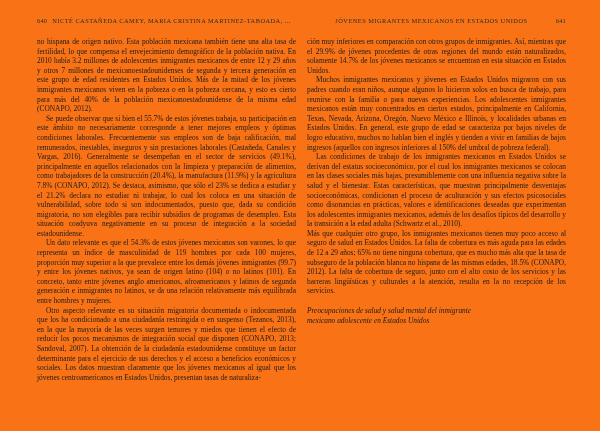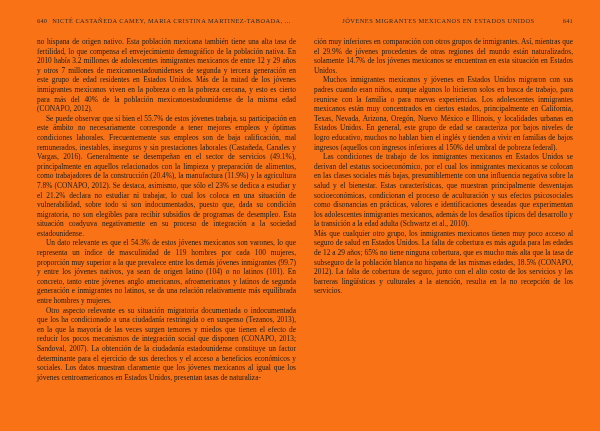--- a/index.html
+++ b/index.html
@@ -15,21 +15,21 @@
     overflow: hidden;
     font-family: "Liberation Serif", "DejaVu Serif", serif;
     color: #1b1b1b;
   }
   .page {
     position: absolute;
     top: 17px;
     width: 259px;
   }
   .page-left  { left: 37px; }
-  .page-right { left: 314px; }
+  .page-right { left: 307px; }
   .page-header {
     display: flex;
     align-items: baseline;
     font-size: 6.4px;
     letter-spacing: 0.45px;
     color: #2b2b2b;
     margin-bottom: 13px;
     white-space: nowrap;
   }
   .page-header .folio {
@@ -80,17 +80,21 @@
       <span class="folio">641</span>
     </div>
     <div class="body">
       <p>ción muy inferiores en comparación con otros grupos de inmigrantes. Así, mientras que el 29.9% de jóvenes procedentes de otras regiones del mundo están naturalizados, solamente 14.7% de los jóvenes mexicanos se encuentran en esta situación en Estados Unidos.</p>
       <p class="indent">Muchos inmigrantes mexicanos y jóvenes en Estados Unidos migraron con sus padres cuando eran niños, aunque algunos lo hicieron solos en busca de trabajo, para reunirse con la familia o para nuevas experiencias. Los adolescentes inmigrantes mexicanos están muy concentrados en ciertos estados, principalmente en California, Texas, Nevada, Arizona, Oregón, Nuevo México e Illinois, y localidades urbanas en Estados Unidos. En general, este grupo de edad se caracteriza por bajos niveles de logro educativo, muchos no hablan bien el inglés y tienden a vivir en familias de bajos ingresos (aquellos con ingresos inferiores al 150% del umbral de pobreza federal).</p>
       <p class="indent">Las condiciones de trabajo de los inmigrantes mexicanos en Estados Unidos se derivan del estatus socioeconómico, por el cual los inmigrantes mexicanos se colocan en las clases sociales más bajas, presumiblemente con una influencia negativa sobre la salud y el bienestar. Estas características, que muestran principalmente desventajas socioeconómicas, condicionan el proceso de aculturación y sus efectos psicosociales como disonancias en prácticas, valores e identificaciones deseadas que experimentan los adolescentes inmigrantes mexicanos, además de los desafíos típicos del desarrollo y la transición a la edad adulta (Schwartz et al., 2010).</p>
 
 
       <p>Más que cualquier otro grupo, los inmigrantes mexicanos tienen muy poco acceso al seguro de salud en Estados Unidos. La falta de cobertura es más aguda para las edades de 12 a 29 años; 65% no tiene ninguna cobertura, que es mucho más alta que la tasa de subseguro de la población blanca no hispana de las mismas edades, 18.5% (CONAPO, 2012). La falta de cobertura de seguro, junto con el alto costo de los servicios y las barreras lingüísticas y culturales a la atención, resulta en la no recepción de los servicios.</p>
 
+      <div class="heading">
+        <span class="heading-line">Preocupaciones de salud y salud mental del inmigrante</span>
+        <span class="heading-line">mexicano adolescente en Estados Unidos</span>
+      </div>
 
     </div>
   </div>
 
 </div>
 
 </body></html>

